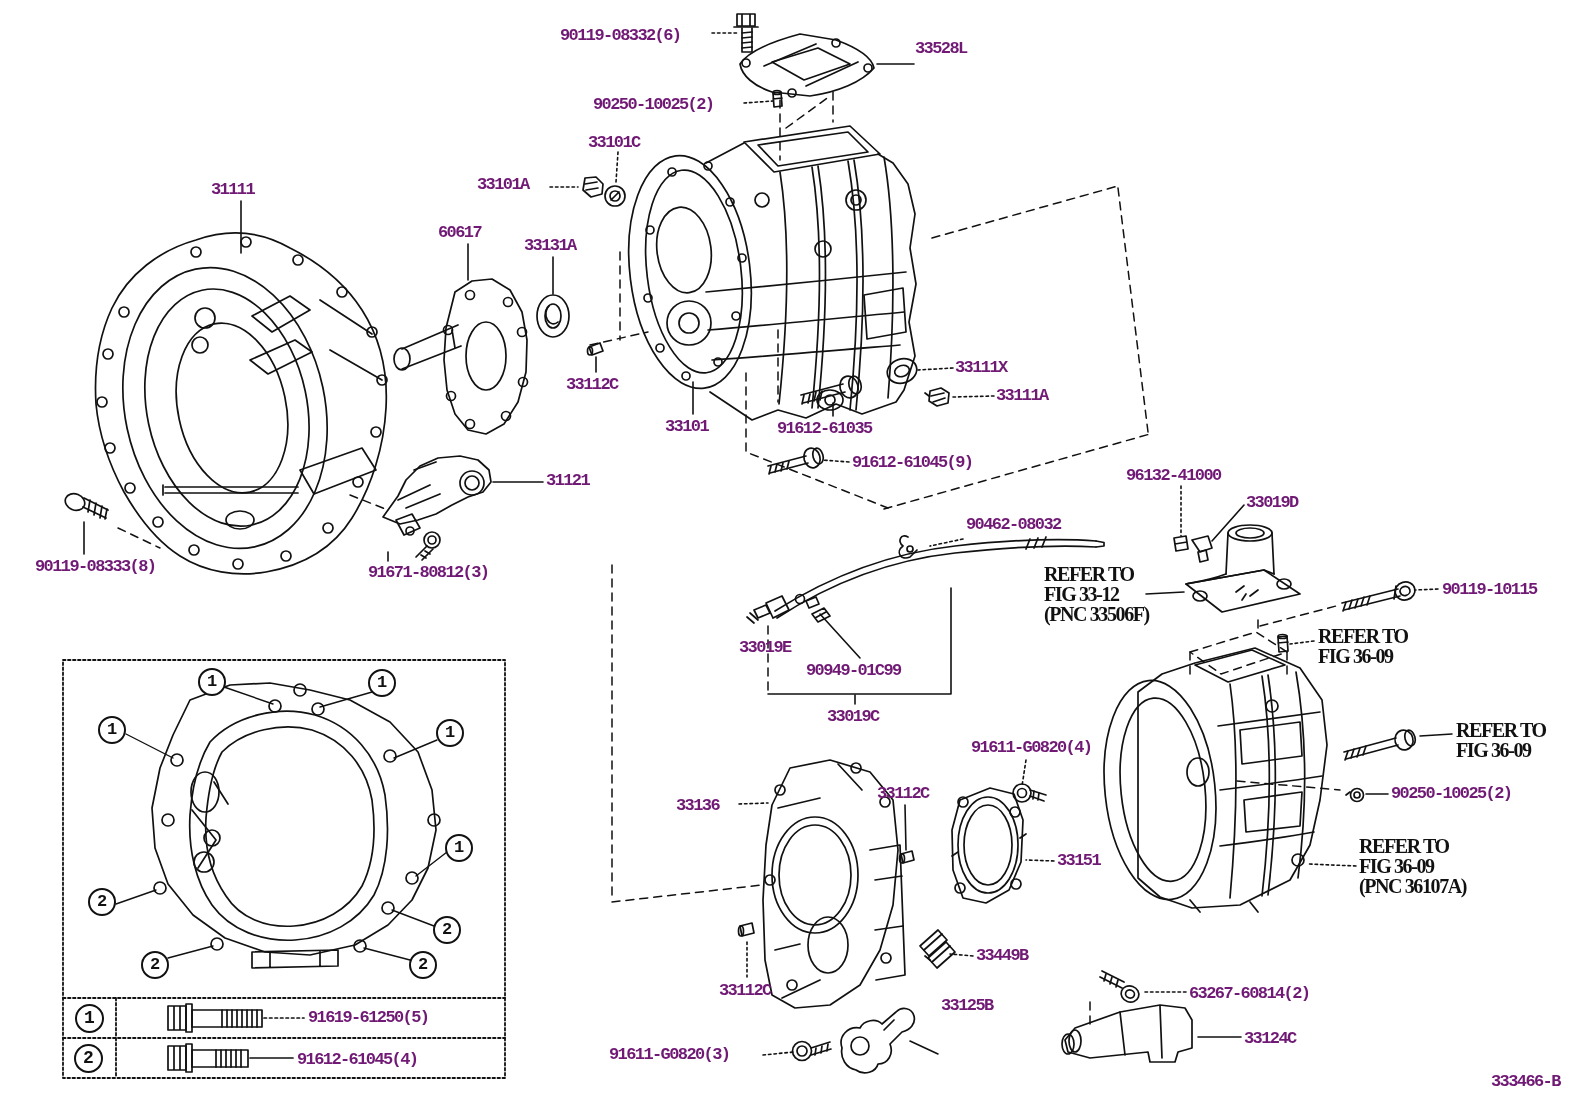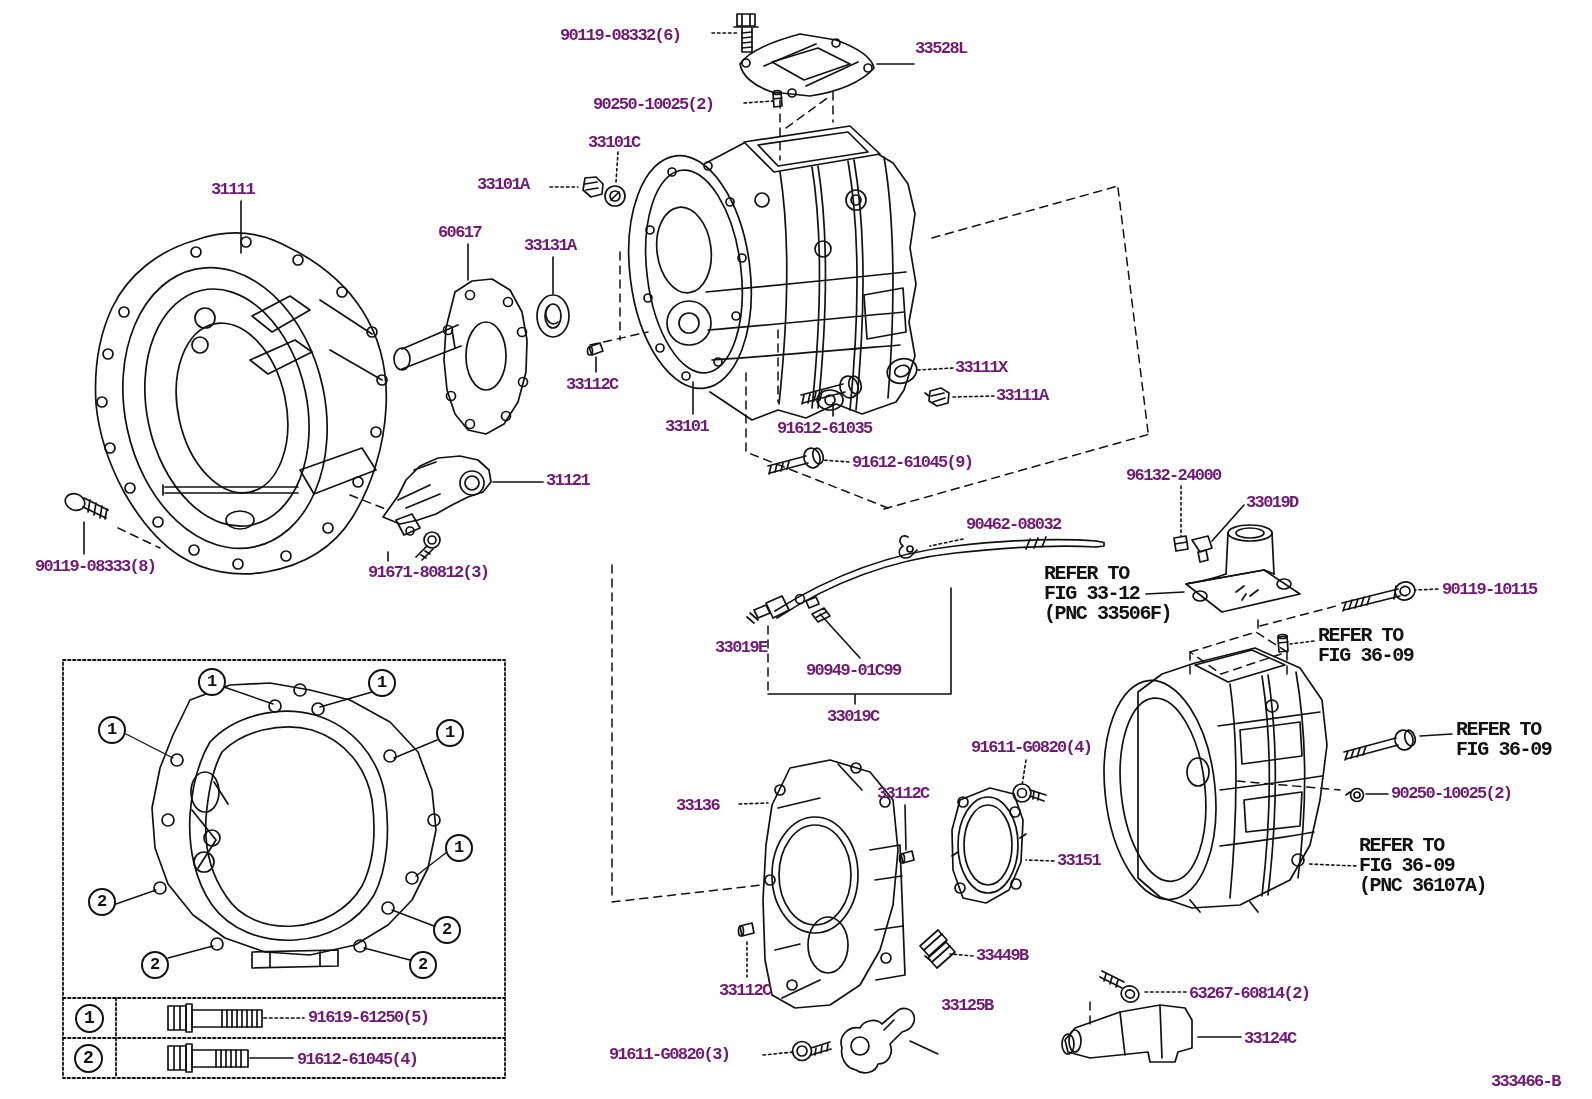--- a/index.html
+++ b/index.html
@@ -2,21 +2,21 @@
 <html><head>
 <meta charset="utf-8">
 <style>
   html,body{margin:0;padding:0;background:#ffffff;}
   #stage{position:relative;width:1592px;height:1099px;background:#ffffff;overflow:hidden;
          font-family:"Liberation Mono","DejaVu Sans Mono",monospace;}
   #art{position:absolute;left:0;top:0;width:1592px;height:1099px;}
   .lbl{position:absolute;font-weight:bold;font-size:17px;letter-spacing:-1.6px;
        color:#701a75;white-space:nowrap;line-height:21px;}
   .note{position:absolute;font-weight:bold;font-size:20px;letter-spacing:-1.4px;
-        color:#111;white-space:nowrap;line-height:20px;}
+        color:#111;white-space:nowrap;line-height:20px;font-family:Liberation Serif, serif;}
   .note div{height:20px;}
   .callout{position:absolute;width:28px;height:28px;border:2.5px solid #111;border-radius:50%;
            box-sizing:border-box;text-align:center;font-weight:bold;font-size:17px;
            line-height:23px;color:#111;background:#fff;}
   .legend-sym{position:absolute;width:29px;height:29px;border:2.5px solid #111;border-radius:50%;
            box-sizing:border-box;text-align:center;font-weight:bold;font-size:18px;
            line-height:24px;color:#111;background:#fff;}
 </style>
 </head>
 <body>
@@ -489,25 +489,25 @@
 <div class="lbl" style="left:524px;top:235px">33131A</div>
 <div class="lbl" style="left:566px;top:374px">33112C</div>
 <div class="lbl" style="left:665px;top:416px">33101</div>
 <div class="lbl" style="left:955px;top:357px">33111X</div>
 <div class="lbl" style="left:996px;top:385px">33111A</div>
 <div class="lbl" style="left:777px;top:418px">91612-61035</div>
 <div class="lbl" style="left:852px;top:452px">91612-61045(9)</div>
 <div class="lbl" style="left:546px;top:470px">31121</div>
 <div class="lbl" style="left:35px;top:556px">90119-08333(8)</div>
 <div class="lbl" style="left:368px;top:562px">91671-80812(3)</div>
-<div class="lbl" style="left:1126px;top:465px">96132-24000</div>
+<div class="lbl" style="left:1126px;top:465px">96132-41000</div>
 <div class="lbl" style="left:1246px;top:492px">33019D</div>
 <div class="lbl" style="left:966px;top:514px">90462-08032</div>
 <div class="lbl" style="left:1442px;top:579px">90119-10115</div>
-<div class="lbl" style="left:715px;top:637px">33019E</div>
+<div class="lbl" style="left:739px;top:637px">33019E</div>
 <div class="lbl" style="left:806px;top:660px">90949-01C99</div>
 <div class="lbl" style="left:827px;top:706px">33019C</div>
 <div class="lbl" style="left:971px;top:737px">91611-G0820(4)</div>
 <div class="lbl" style="left:676px;top:795px">33136</div>
 <div class="lbl" style="left:877px;top:783px">33112C</div>
 <div class="lbl" style="left:1057px;top:850px">33151</div>
 <div class="lbl" style="left:1391px;top:783px">90250-10025(2)</div>
 <div class="lbl" style="left:976px;top:945px">33449B</div>
 <div class="lbl" style="left:719px;top:980px">33112C</div>
 <div class="lbl" style="left:1189px;top:983px">63267-60814(2)</div>

